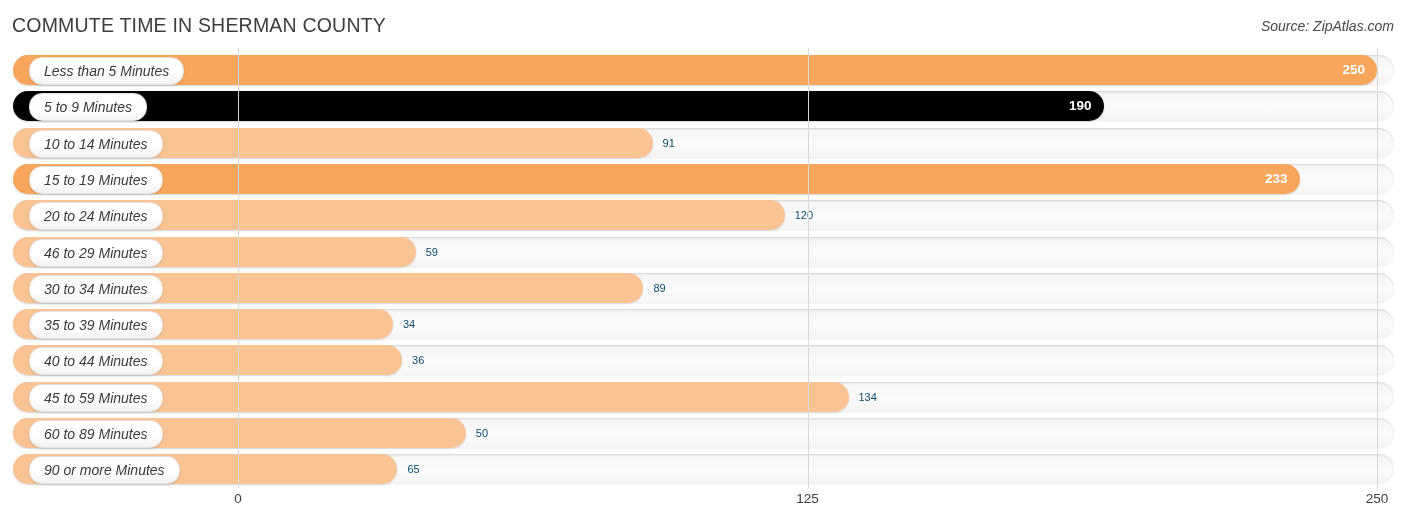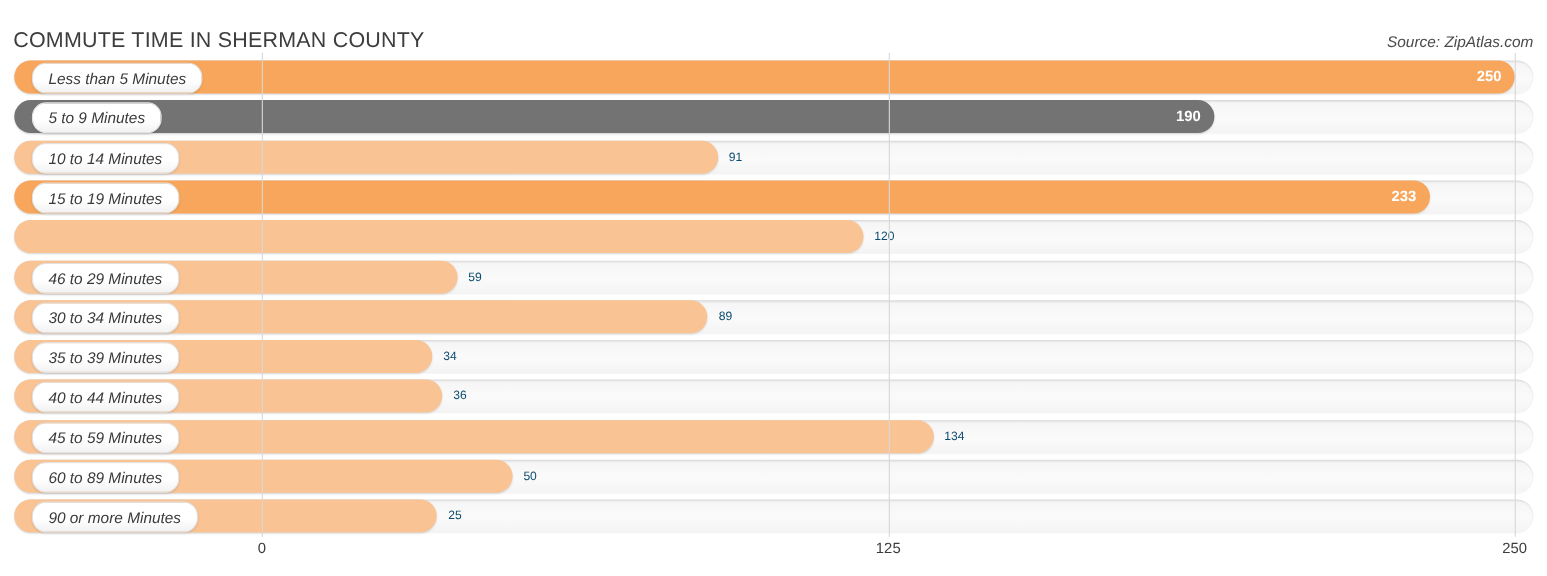--- a/index.html
+++ b/index.html
@@ -12,21 +12,21 @@
     height: 524px;
     font-family: "Liberation Sans", sans-serif;
     color: #3c3c3c;
     overflow: hidden;
     position: relative;
   }
 
   
   .header {
     position: absolute;
-    left: 0; top: 16px;
+    left: 0; top: 4px;
     width: 1406px;
     height: 46px;
   }
   .chart-title {
     position: absolute;
     left: 12px;
     top: 10px;
     font-size: 19.5px;
     letter-spacing: 0.2px;
     color: #3d3d3d;
@@ -167,21 +167,21 @@
   <div class="rows" id="rows">
       <div class="row" style="top: 7px;">
         <div class="track"></div>
         <div class="bar" style="width: 1364px; background: rgb(248, 166, 92);">
           <div class="bar-inner-value">250</div>
         </div>
         <div class="cat-pill">Less than 5 Minutes</div>
       </div>
       <div class="row" style="top: 43.3px;">
         <div class="track"></div>
-        <div class="bar" style="width: 1090.64px; background: #737373;">
+        <div class="bar" style="width: 1090.64px; background: #000000;">
           <div class="bar-inner-value">190</div>
         </div>
         <div class="cat-pill">5 to 9 Minutes</div>
       </div>
       <div class="row" style="top: 79.6px;">
         <div class="track"></div>
         <div class="bar" style="width: 639.596px; background: rgb(249, 195, 148);"></div>
         <div class="bar-outer-value" style="left: 649.596px;">91</div>
         <div class="cat-pill">10 to 14 Minutes</div>
       </div>
@@ -189,20 +189,21 @@
         <div class="track"></div>
         <div class="bar" style="width: 1286.55px; background: rgb(248, 166, 92);">
           <div class="bar-inner-value">233</div>
         </div>
         <div class="cat-pill">15 to 19 Minutes</div>
       </div>
       <div class="row" style="top: 152.2px;">
         <div class="track"></div>
         <div class="bar" style="width: 771.72px; background: rgb(249, 195, 148);"></div>
         <div class="bar-outer-value" style="left: 781.72px; text-align: center;">120</div>
+        <div class="cat-pill">20 to 24 Minutes</div>
       </div>
       <div class="row" style="top: 188.5px;">
         <div class="track"></div>
         <div class="bar" style="width: 402.684px; background: rgb(249, 195, 148);"></div>
         <div class="bar-outer-value" style="left: 412.684px;">59</div>
         <div class="cat-pill">46 to 29 Minutes</div>
       </div>
       <div class="row" style="top: 224.8px;">
         <div class="track"></div>
         <div class="bar" style="width: 630.484px; background: rgb(249, 195, 148);"></div>
@@ -229,21 +230,21 @@
       </div>
       <div class="row" style="top: 370px;">
         <div class="track"></div>
         <div class="bar" style="width: 452.8px; background: rgb(249, 195, 148);"></div>
         <div class="bar-outer-value" style="left: 462.8px;">50</div>
         <div class="cat-pill">60 to 89 Minutes</div>
       </div>
       <div class="row" style="top: 406.3px;">
         <div class="track"></div>
         <div class="bar" style="width: 384.46px; background: rgb(249, 195, 148);"></div>
-        <div class="bar-outer-value" style="left: 394.46px;">25</div>
+        <div class="bar-outer-value" style="left: 394.46px;">65</div>
         <div class="cat-pill">90 or more Minutes</div>
       </div>
     </div>
   <div class="gridlines" id="gridlines">
       <div class="gridline" style="left: 238px; background: rgb(216, 216, 216);"></div>
       <div class="gridline" style="left: 807.5px; background: rgb(216, 216, 216);"></div>
       <div class="gridline" style="left: 1377px; background: rgb(216, 216, 216);"></div>
     </div>
 </div>
 

